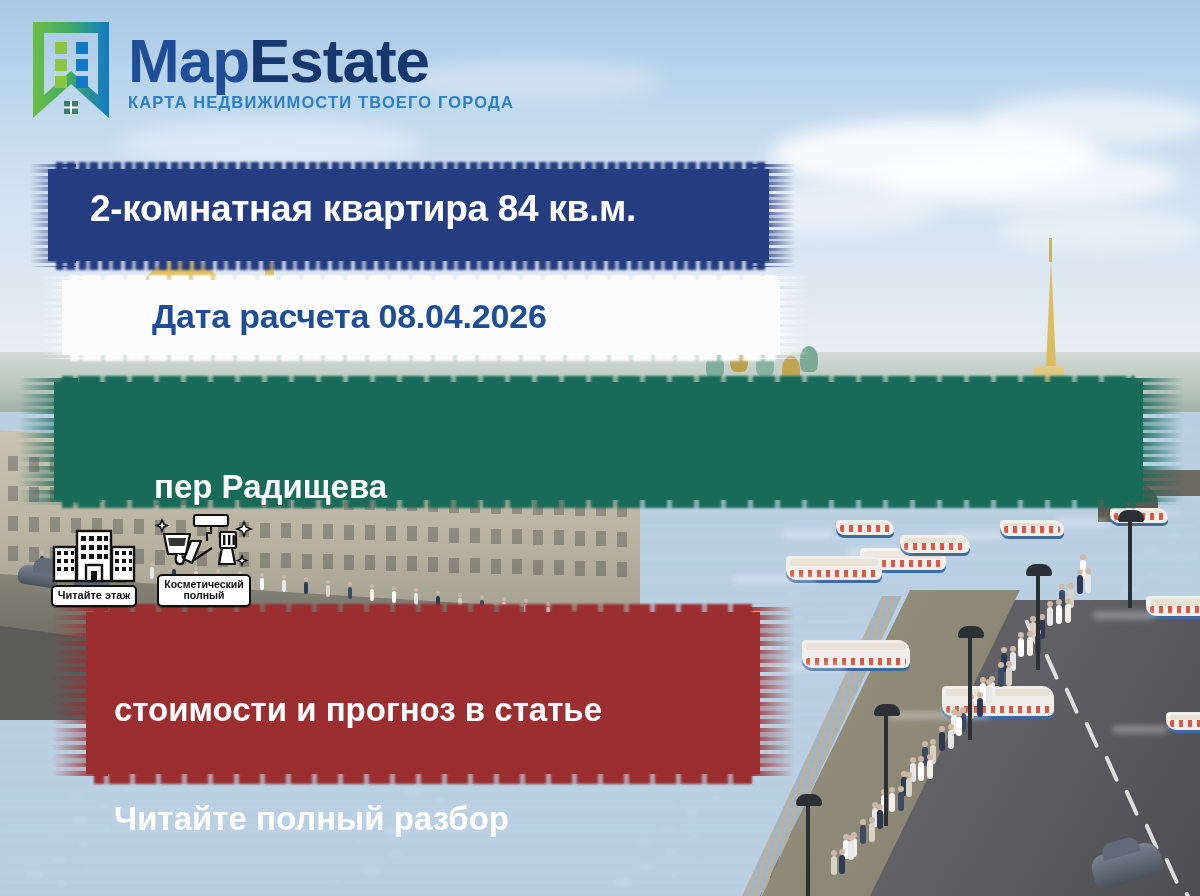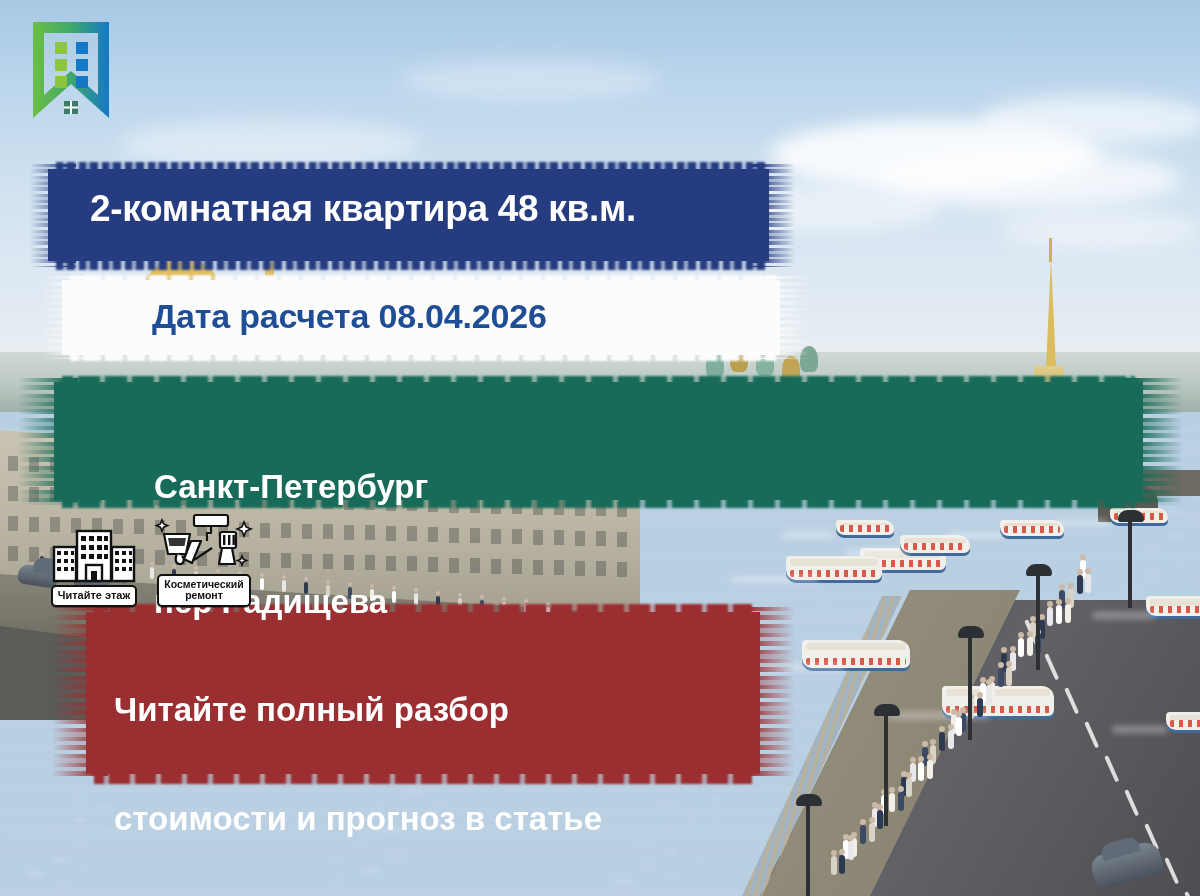--- a/index.html
+++ b/index.html
@@ -1019,49 +1019,50 @@
     <rect x="27" y="41" width="12" height="12" fill="#8cc63f"></rect>
     <rect x="27" y="58" width="12" height="12" fill="#8cc63f"></rect>
     <rect x="48" y="24" width="12" height="12" fill="#1379c6"></rect>
     <rect x="48" y="41" width="12" height="12" fill="#1379c6"></rect>
     <rect x="48" y="58" width="12" height="12" fill="#1379c6"></rect>
     <rect x="36" y="83" width="14" height="13" fill="#3e7c6a"></rect>
     <rect x="42" y="83" width="2" height="13" fill="#ffffff"></rect>
     <rect x="36" y="88.5" width="14" height="2" fill="#ffffff"></rect>
   </svg>
   <div class="words">
+    <div class="brand"><span>Map</span><span class="b2">Estate</span></div>
+    <div class="tagline">КАРТА НЕДВИЖИМОСТИ ТВОЕГО ГОРОДА</div>
   </div>
 </div>
 
 <div class="banner" id="banner-blue">
   <div class="fray-l"></div>
   <div class="fray-r"></div>
   <div class="edge-t"></div>
   <div class="edge-b"></div>
   <div class="core"></div>
-  <div class="txt">2-комнатная квартира 48 кв.м.</div>
+  <div class="txt">2-комнатная квартира 84 кв.м.</div>
 </div>
 
 <div class="banner" id="banner-white">
   <div class="fray-l"></div>
   <div class="fray-r"></div>
   <div class="edge-t"></div>
   <div class="edge-b"></div>
   <div class="core"></div>
   <div class="txt">Дата расчета 08.04.2026</div>
 </div>
 
 <div class="banner" id="banner-green">
   <div class="fray-l"></div>
   <div class="fray-r"></div>
   <div class="edge-t"></div>
   <div class="edge-b"></div>
   <div class="core"></div>
   <div class="txt">
-    <div>Санкт-Петербург</div>
     <div>пер Радищева</div>
   </div>
 </div>
 
 <div id="badges">
   <div class="badge">
     <div class="art">
       <svg width="92" height="60" viewBox="0 0 92 60">
         <g stroke="#111" stroke-width="2.4" fill="#fff">
           <rect x="6" y="22" width="22" height="34"></rect>
@@ -1127,28 +1128,28 @@
           <path d="M14 26 h18 l-1.5 8 h-15 z" opacity=".85"></path>
         </g>
         <g fill="#fff" stroke="#111" stroke-width="1.6">
           <path d="M90 10 l2 5 l5 2 l-5 2 l-2 5 l-2 -5 l-5 -2 l5 -2 z"></path>
           <path d="M8 8 l1.6 4 l4 1.6 l-4 1.6 l-1.6 4 l-1.6 -4 l-4 -1.6 l4 -1.6 z"></path>
           <path d="M88 44 l1.3 3.2 l3.2 1.3 l-3.2 1.3 l-1.3 3.2 l-1.3 -3.2 l-3.2 -1.3 l3.2 -1.3 z"></path>
         </g>
       </svg>
     </div>
     <span class="cap">Косметический
-ремонт</span>
+полный</span>
   </div>
 </div>
 
 <div class="banner" id="banner-red">
   <div class="fray-l"></div>
   <div class="fray-r"></div>
   <div class="edge-t"></div>
   <div class="edge-b"></div>
   <div class="core"></div>
   <div class="txt">
+    <div>стоимости и прогноз в статье</div>
     <div>Читайте полный разбор</div>
-    <div>стоимости и прогноз в статье</div>
     
   </div>
 </div>
 
 </body></html>

